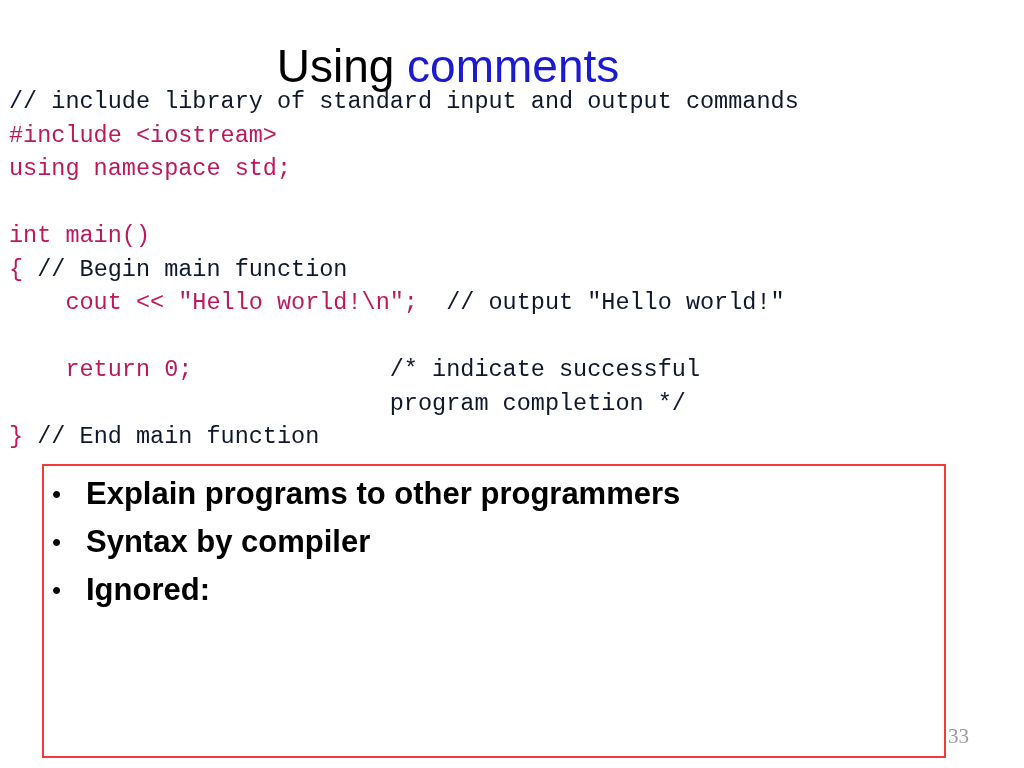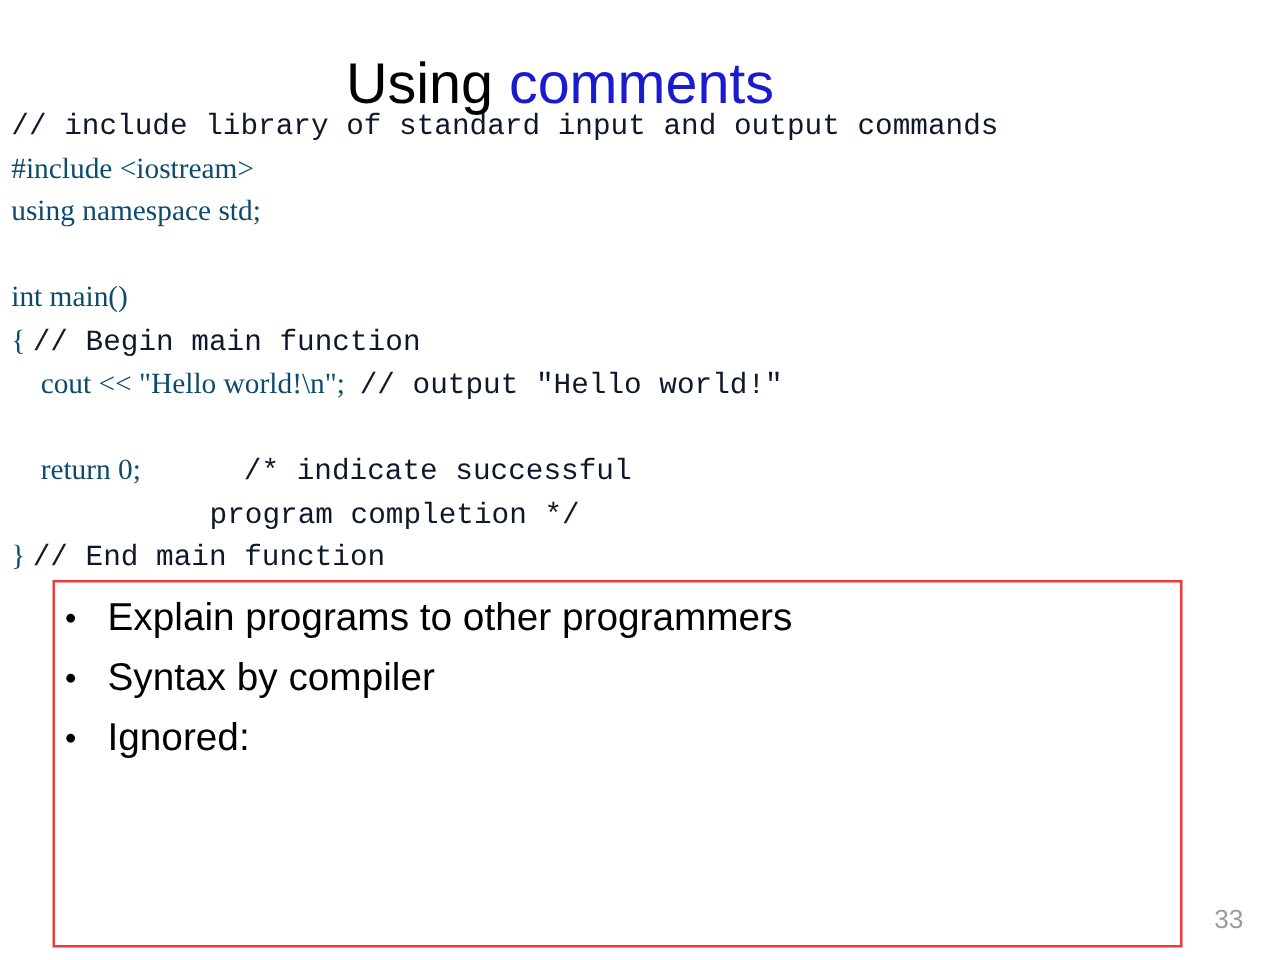--- a/index.html
+++ b/index.html
@@ -49,23 +49,22 @@
   }
   #code-block .code-line {
     white-space: pre;
     min-height: 33.5px;
   }
   #code-block .cmt {
     color: #0f172a;
     font-weight: normal;
   }
   #code-block .src {
-    color: #0c4a6e;
+    color: #be185d;
     font-weight: normal;
-    font-family: Liberation Serif, serif;
   }
 
   
   #highlight-box {
     position: absolute;
     left: 42px;
     top: 464px;
     width: 904px;
     height: 294px;
     border: 2.5px solid #ef3b3b;
@@ -95,20 +94,21 @@
   #bullet-list .bullet-mark {
     width: 34px;
     flex: 0 0 34px;
     text-align: left;
     font-size: 26px;
     line-height: 48px;
     color: #000000;
   }
   #bullet-list .bullet-text {
     flex: 1 1 auto;
+    font-weight: bold;
   }
 
   
   #syntax-samples {
     position: absolute;
     left: 140px;
     top: 608px;
     font-family: "Liberation Mono", "DejaVu Sans Mono", monospace;
     font-size: 31px;
     line-height: 48px;
@@ -118,26 +118,26 @@
   #syntax-samples .syntax-line {
     white-space: pre;
     min-height: 48px;
   }
 
   
   #page-number {
     position: absolute;
     right: 6px;
     top: 723px;
-    font-family: Liberation Sans, sans-serif;
+    font-family: Liberation Serif, serif;
     font-size: 21px;
     line-height: 26px;
     color: #9a9a9a;
     width: 70px;
-    text-align: center;
+    text-align: left;
   }
 </style>
 </head>
 <body>
 
 <h1 id="slide-title"><span>Using </span><span class="accent">comments</span></h1>
 
 <div id="code-block"><div class="code-line"><span class="cmt">// include library of standard input and output commands</span></div><div class="code-line"><span class="src">#include &lt;iostream&gt;</span></div><div class="code-line"><span class="src">using namespace std;</span></div><div class="code-line"><span class="src"></span>&nbsp;</div><div class="code-line"><span class="src">int main()</span></div><div class="code-line"><span class="src">{ </span><span class="cmt">// Begin main function</span></div><div class="code-line"><span class="src">    cout &lt;&lt; "Hello world!\n";  </span><span class="cmt">// output "Hello world!"</span></div><div class="code-line"><span class="src"></span>&nbsp;</div><div class="code-line"><span class="src">    return 0;              </span><span class="cmt">/* indicate successful</span></div><div class="code-line"><span class="src">                           </span><span class="cmt">program completion */</span></div><div class="code-line"><span class="src">} </span><span class="cmt">// End main function</span></div></div>
 
 <div id="highlight-box"></div>

